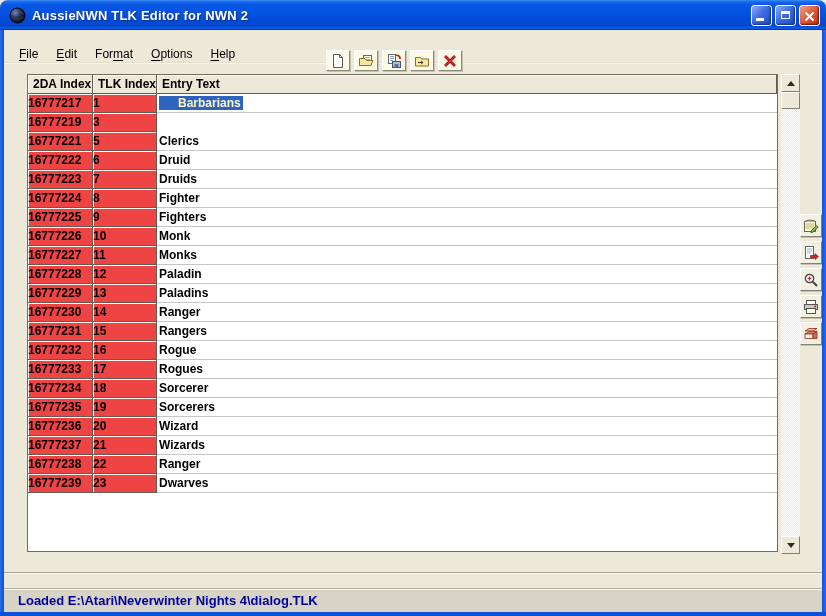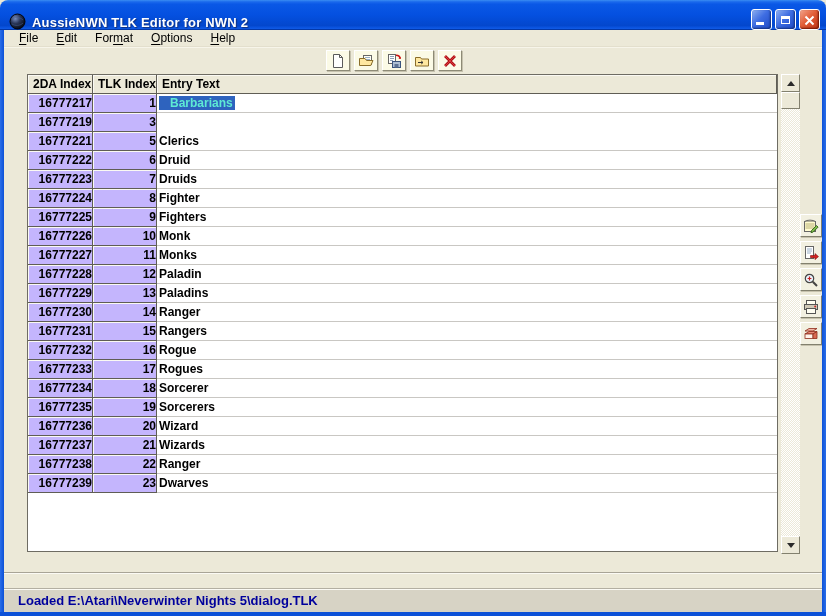--- a/index.html
+++ b/index.html
@@ -5,21 +5,21 @@
   * { box-sizing: border-box; margin: 0; padding: 0; }
   html,body { width:826px; height:616px; }
   body { font-family:"Liberation Sans", sans-serif; background:#ece9d8; position:relative; overflow:hidden; }
 
   .window { position:absolute; inset:0; }
 
   
   .titlebar { position:absolute; left:0; top:0; width:826px; height:30px;
     border-radius:8px 8px 0 0;
     background:linear-gradient(180deg,#3a8df2 0%,#1b6aec 6%,#0a58e6 14%,#0450e0 50%,#0347cd 85%,#0b55e2 93%,#1660e8 100%);
-    display:flex; align-items:flex-end; box-shadow:inset 0 -1px 0 #0338a8; }
+    display:flex; align-items:center; box-shadow:inset 0 -1px 0 #0338a8; }
   .app-icon { width:17px; height:17px; margin:0 6px 0 9px; display:inline-block; }
   .title-text { color:#fff; font-size:13px; font-weight:bold; letter-spacing:.2px;
     text-shadow:1px 1px 1px #10307e; }
   .win-buttons { margin-left:auto; margin-right:6px; display:flex; gap:3px; }
   .wb { width:21px; height:21px; border-radius:3px; border:1px solid #fff; position:relative;
     display:flex; align-items:center; justify-content:center; cursor:default; padding:0; }
   .wb.minmax { background:linear-gradient(135deg,#8fb0f0 0%,#3e6de2 45%,#1f49c4 100%);
     box-shadow:inset -1px -1px 2px #12307e; }
   .wb.close { background:linear-gradient(135deg,#f2a48c 0%,#e25e38 45%,#c03314 100%);
     box-shadow:inset -1px -1px 2px #6d1402; }
@@ -28,44 +28,44 @@
 
   
   .border-l, .border-r { position:absolute; top:30px; bottom:0; width:4px;
     background:linear-gradient(90deg,#2a6ee8,#0c51d8); }
   .border-l { left:0; } .border-r { right:0; background:linear-gradient(90deg,#0c51d8,#2a6ee8); }
   .border-b { position:absolute; left:0; right:0; bottom:0; height:4px; background:#0c51d8; }
 
   
   .client { position:absolute; left:4px; right:4px; top:30px; bottom:4px; background:#ece9d8; overflow:hidden; }
 
-  .menubar { position:absolute; left:0; top:0; right:0; height:17px; padding-left:6px;
+  .menubar { position:absolute; left:0; top:16px; right:0; height:17px; padding-left:6px;
     display:flex; align-items:center; font-size:12px; color:#000;
     border-bottom:1px solid #e3dfcd; box-shadow:0 1px 0 #f7f5ea; }
   .menu-item { padding:1px 9px; cursor:default; }
   .menu-item u { text-underline-offset:2px; }
 
   .toolbar { position:absolute; left:322px; top:20px; display:flex; gap:4px; }
   .tb { width:24px; height:21px; background:#fbfae6;
     border:1px solid; border-color:#ffffff #8d8a76 #8d8a76 #ffffff;
     box-shadow:1px 1px 0 #c6c2ae; display:flex; align-items:center; justify-content:center; padding:0; }
   .tb .icon, .sb2 .icon { width:16px; height:16px; display:block; }
   .tb svg, .sb2 svg { width:16px; height:16px; display:block; }
 
   
   .grid-table { position:absolute; left:23px; top:44px; width:751px; height:478px;
     background:#fff; border:1px solid #6e6c63; overflow:hidden; }
   .tr { display:grid; grid-template-columns:65px 64px 1fr; height:19px; }
   .th, .td { font-size:12px; font-weight:bold; line-height:18px; white-space:nowrap; overflow:hidden; }
   .th { background:#ece9d8; border-right:1px solid #5f5d55; border-bottom:1px solid #5f5d55;
     padding-left:5px; box-shadow:inset 1px 1px 0 #faf9f3; }
-  .td.fixed { background:#c4b5fd; border-right:1px solid #5f5d55; border-bottom:1px solid #5f5d55;
-    padding-left:5px; box-shadow:inset 1px 1px 0 #faf9f3;text-align:right; }
+  .td.fixed { background:#ef4444; border-right:1px solid #5f5d55; border-bottom:1px solid #5f5d55;
+    box-shadow:inset 1px 1px 0 #faf9f3; }
   .td.entry { background:#fff; border-bottom:1px solid #c9c7c3; padding-left:2px; }
-  .sel { background:#2e63be; color:#5eead4; padding:0 2px 0 11px; }
+  .sel { background:#2e63be; color:#fef9c3; padding:0 2px 0 19px; }
 
   
   .vscroll { position:absolute; left:777px; top:44px; width:19px; height:480px;
     background-image:linear-gradient(45deg,#fff 25%,transparent 25%,transparent 75%,#fff 75%),
                      linear-gradient(45deg,#fff 25%,#ece9d8 25%,#ece9d8 75%,#fff 75%);
     background-position:0 0,1px 1px; background-size:2px 2px; }
   .sb-btn { position:absolute; left:0; width:19px; height:18px; background:#ece9d8;
     border:1px solid; border-color:#ffffff #82806e #82806e #ffffff;
     display:flex; align-items:center; justify-content:center; }
   .sb-btn.up { top:0; } .sb-btn.down { bottom:0; }
@@ -358,17 +358,17 @@
               <rect x="2" y="8" width="8" height="4.5" fill="#fff2ea" stroke="#8d2b1a" stroke-width="0.8"></rect>
               <path d="M10 8l4-2.5v7L10 12.5z" fill="#d86a52" stroke="#8d2b1a" stroke-width="0.8"></path>
             </svg>
           </span>
         </button>
       </div>
 
     <div class="divider"></div>
 
     <div class="statusbar">
-      <span>Loaded E:\Atari\Neverwinter Nights 5\dialog.TLK</span>
+      <span>Loaded E:\Atari\Neverwinter Nights 4\dialog.TLK</span>
     </div>
 
   </div>
 </div>
 
 </body></html>

